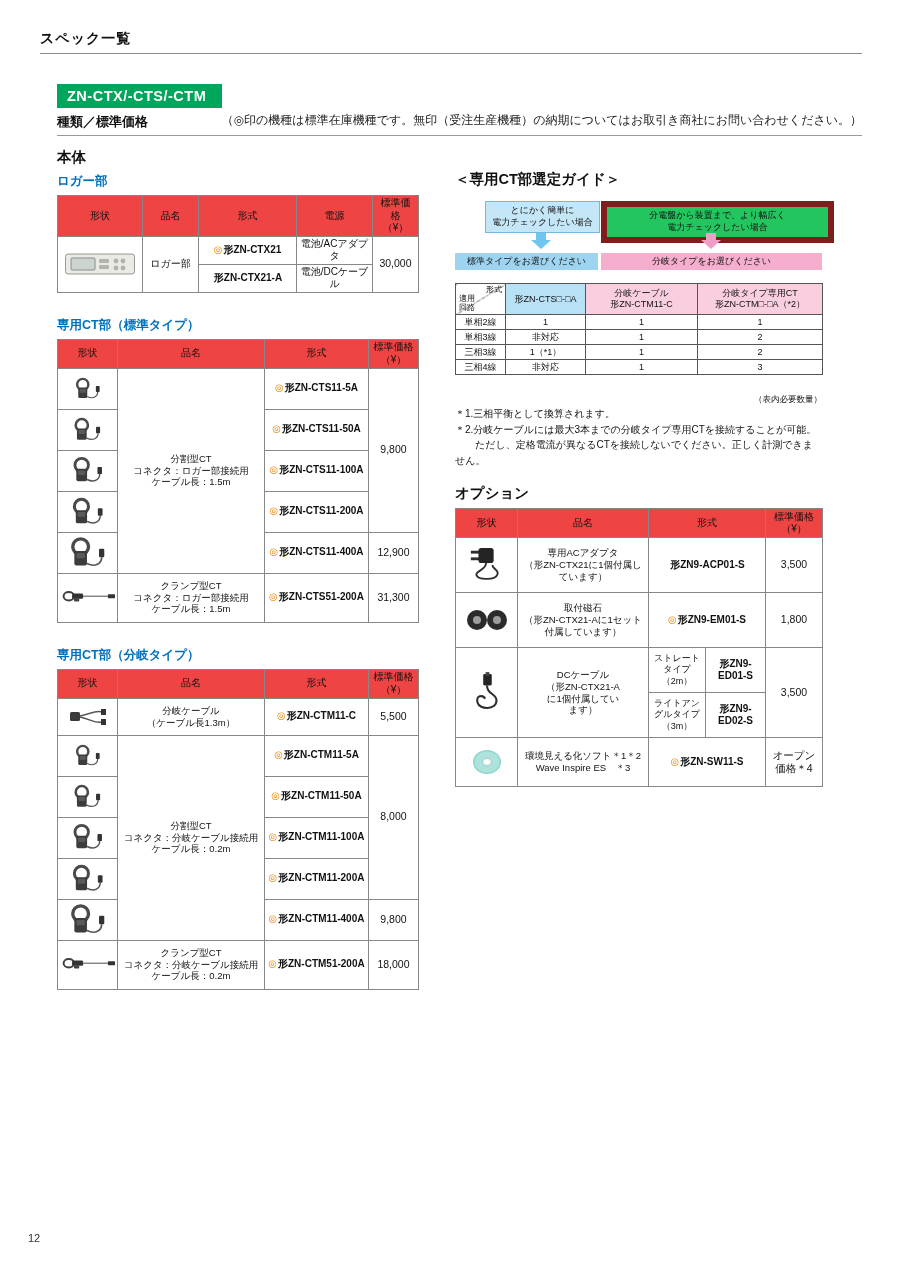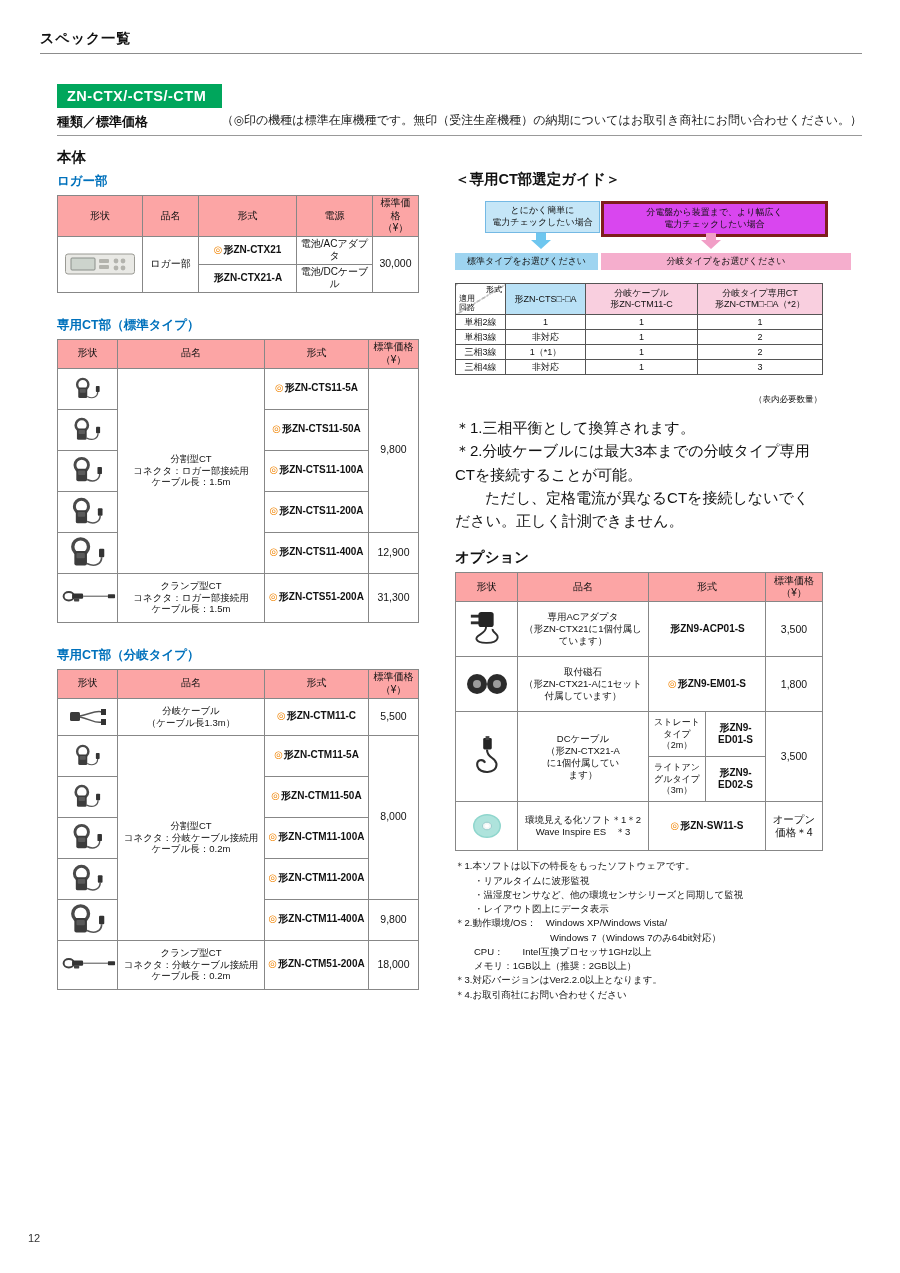--- a/index.html
+++ b/index.html
@@ -15,55 +15,55 @@
   .section-title{font-size:13px;font-weight:bold}
   .section-note{font-size:12px;color:#222;padding-bottom:2px}
   .col-left{position:absolute;left:57px;top:148px;width:361px}
   .col-right{position:absolute;left:455px;top:170px;width:367px}
   .main-title{font-size:14.5px;font-weight:bold}
   .sub-blue{color:#0071bc;font-size:12.5px;font-weight:bold;margin-top:6px}
   .sub-blue.mt{margin-top:24px}
   table.spec{border-collapse:collapse;table-layout:fixed;width:100%;font-size:10px;margin-top:5px}
   table.spec th,table.spec td{border:1px solid #878787;padding:1px 3px;text-align:center;
          vertical-align:middle;overflow:hidden;line-height:1.25}
-  table.spec th{background:#fca5a5;font-weight:normal;height:26px}
+  table.spec th{background:#ef4444;font-weight:normal;height:26px}
   .logger-table tbody td{height:22px}
   .ct-table tbody td{height:38px}
   .ct-table tr.branch td{height:34px}
   .ct-table tr.clamp td{height:46px}
   .name-cell{text-align:left;font-size:9.5px;padding-left:4px}
   .model-cell{text-align:left;font-weight:bold;padding-left:5px}
   .stock{color:#f08300;font-weight:bold;margin-right:1px}
   .price{font-size:10.5px}
   .shape-cell svg{display:block;margin:0 auto}
   
   .guide-title{font-size:14.5px;font-weight:bold}
   .flow{position:relative;height:72px;margin-top:12px}
   .fbox{position:absolute;top:0;height:30px;display:flex;align-items:center;justify-content:center;
         text-align:center;font-size:9px;line-height:1.3}
   .fbox.blue{left:30px;width:113px;background:#c5e6f7;border:1px solid #74b9e4}
-  .fbox.pink{left:146px;width:221px;background:#d946ef;border:3px solid #7f1d1d}
+  .fbox.pink{left:146px;width:221px;background:#22c55e;border:6px solid #7f1d1d}
   .farrow{position:absolute;top:32px}
   .farrow.blue{left:76px}
   .farrow.pink{left:246px}
   .fbar{position:absolute;top:52px;height:17px;display:flex;align-items:center;justify-content:center;font-size:9px}
   .fbar.blue{left:0;width:143px;background:#9ed4f0}
-  .fbar.pink{left:146px;width:250px;background:#f5aecd}
+  .fbar.pink{left:146px;width:221px;background:#f5aecd}
   .guide-table{border-collapse:collapse;table-layout:fixed;width:100%;font-size:9px;margin-top:10px}
   .guide-table th,.guide-table td{border:1px solid #555;padding:0 2px;text-align:center;
         vertical-align:middle;font-weight:normal;line-height:1.2}
   .guide-table thead th{height:30px}
   .guide-table tbody td,.guide-table tbody th{height:14px}
   .blue-h{background:#b9e1f6}
   .pink-h{background:#f9cfdf}
   .corner{position:relative;background:linear-gradient(to bottom right,#fff 49.4%,#777 49.4%,#777 50.6%,#fff 50.6%)}
   .c-top{position:absolute;top:1px;right:3px;font-size:8px}
   .c-bot{position:absolute;bottom:1px;left:3px;font-size:8px;line-height:1.1;text-align:left}
   .caption{font-size:8.5px;text-align:right;margin-top:19px}
-  .gnotes{font-size:15px;line-height:1.55;margin-top:10px}
+  .gnotes{font-size:10px;line-height:1.55;}
   .opt-title{font-size:14.5px;font-weight:bold;margin-top:16px}
   .opt-table tr.o1 td,.opt-table tr.o2 td{height:52px}
   .opt-table tr.o3 td{height:42px}
   .opt-table tr.o4 td{height:46px}
   .type-cell{font-size:9px;line-height:1.2;padding:1px}
   .onotes{font-size:9.5px;line-height:1.5;margin-top:8px}
   .page-num{position:absolute;left:28px;top:1232px;font-size:11px;color:#333}
 </style>
 </head>
 <body>
@@ -486,25 +486,15 @@
             </svg>
           </td>
         <td class="name-cell preline">環境見える化ソフト＊1＊2
 Wave Inspire ES　＊3</td>
         <td colspan="2" class="model-cell"><span class="stock">◎</span><span>形ZN-SW11-S</span></td>
         <td class="price preline">オープン
 価格＊4</td>
       </tr>
     </tbody>
   </table>
-  <div class="onotes preline">＊1.本ソフトは以下の特長をもったソフトウェアです。
-　　・リアルタイムに波形監視
-　　・温湿度センサなど、他の環境センサシリーズと同期して監視
-　　・レイアウト図上にデータ表示
-＊2.動作環境/OS：　Windows XP/Windows Vista/
-　　　　　　　　　　Windows 7（Windows 7のみ64bit対応）
-　　CPU：　　Intel互換プロセッサ1GHz以上
-　　メモリ：1GB以上（推奨：2GB以上）
-＊3.対応バージョンはVer2.2.0以上となります。
-＊4.お取引商社にお問い合わせください</div>
 </div>
 
 <div class="page-num">12</div>
 
 </body></html>

